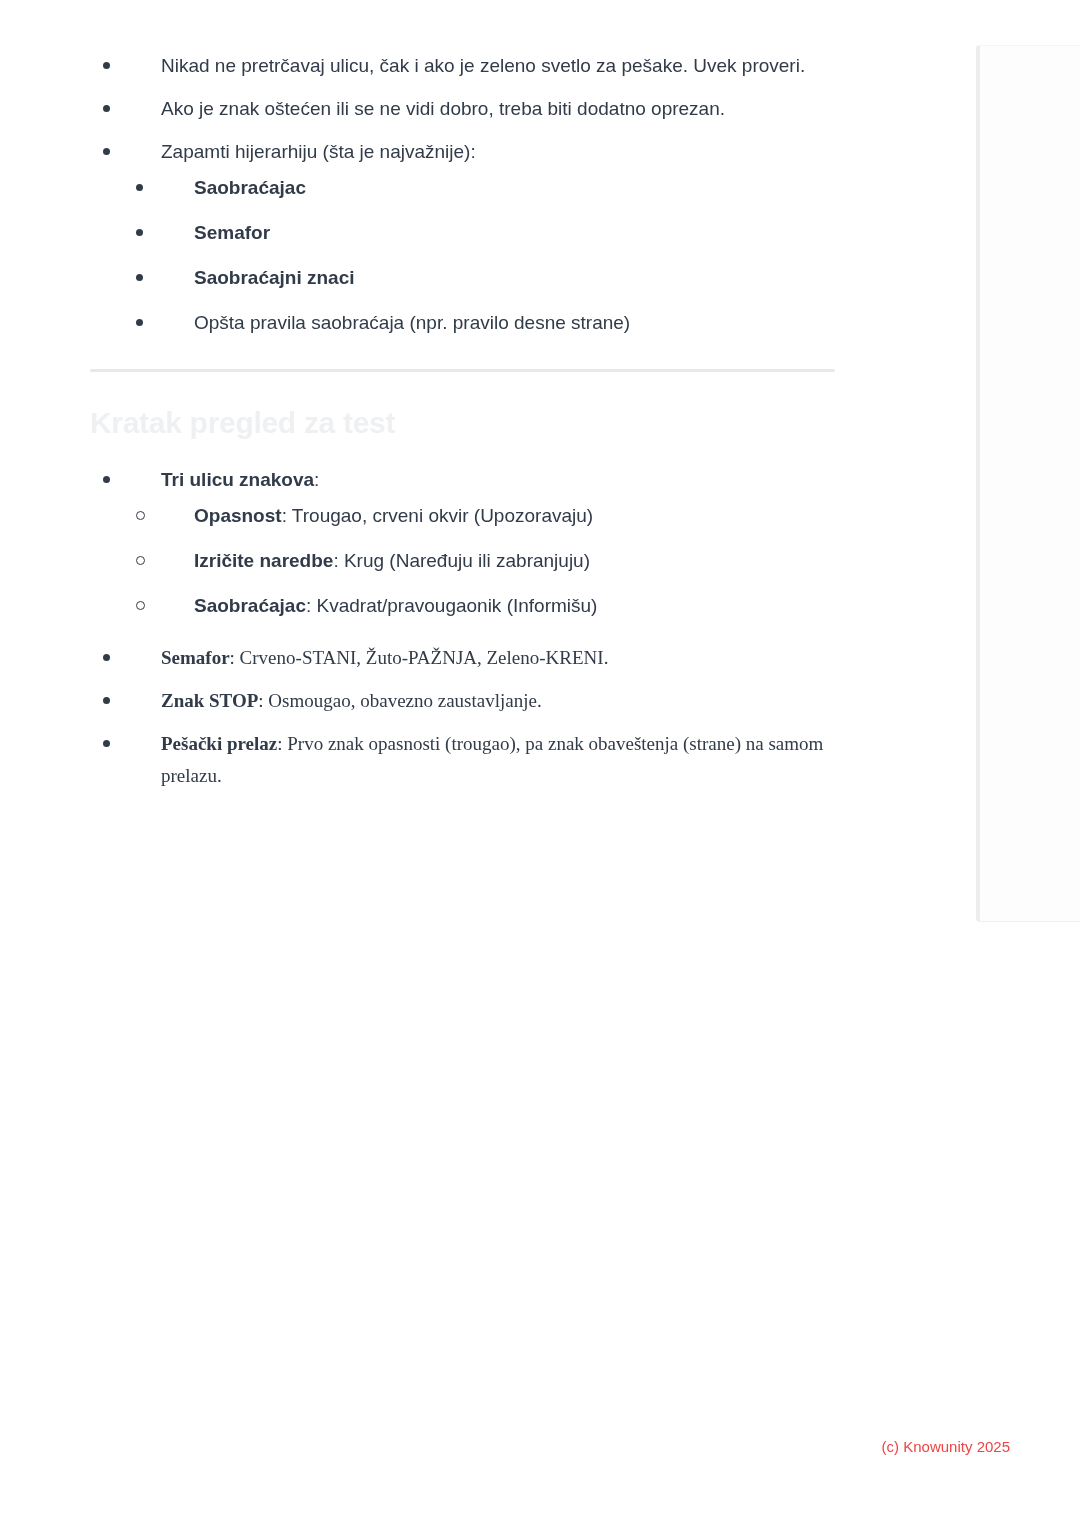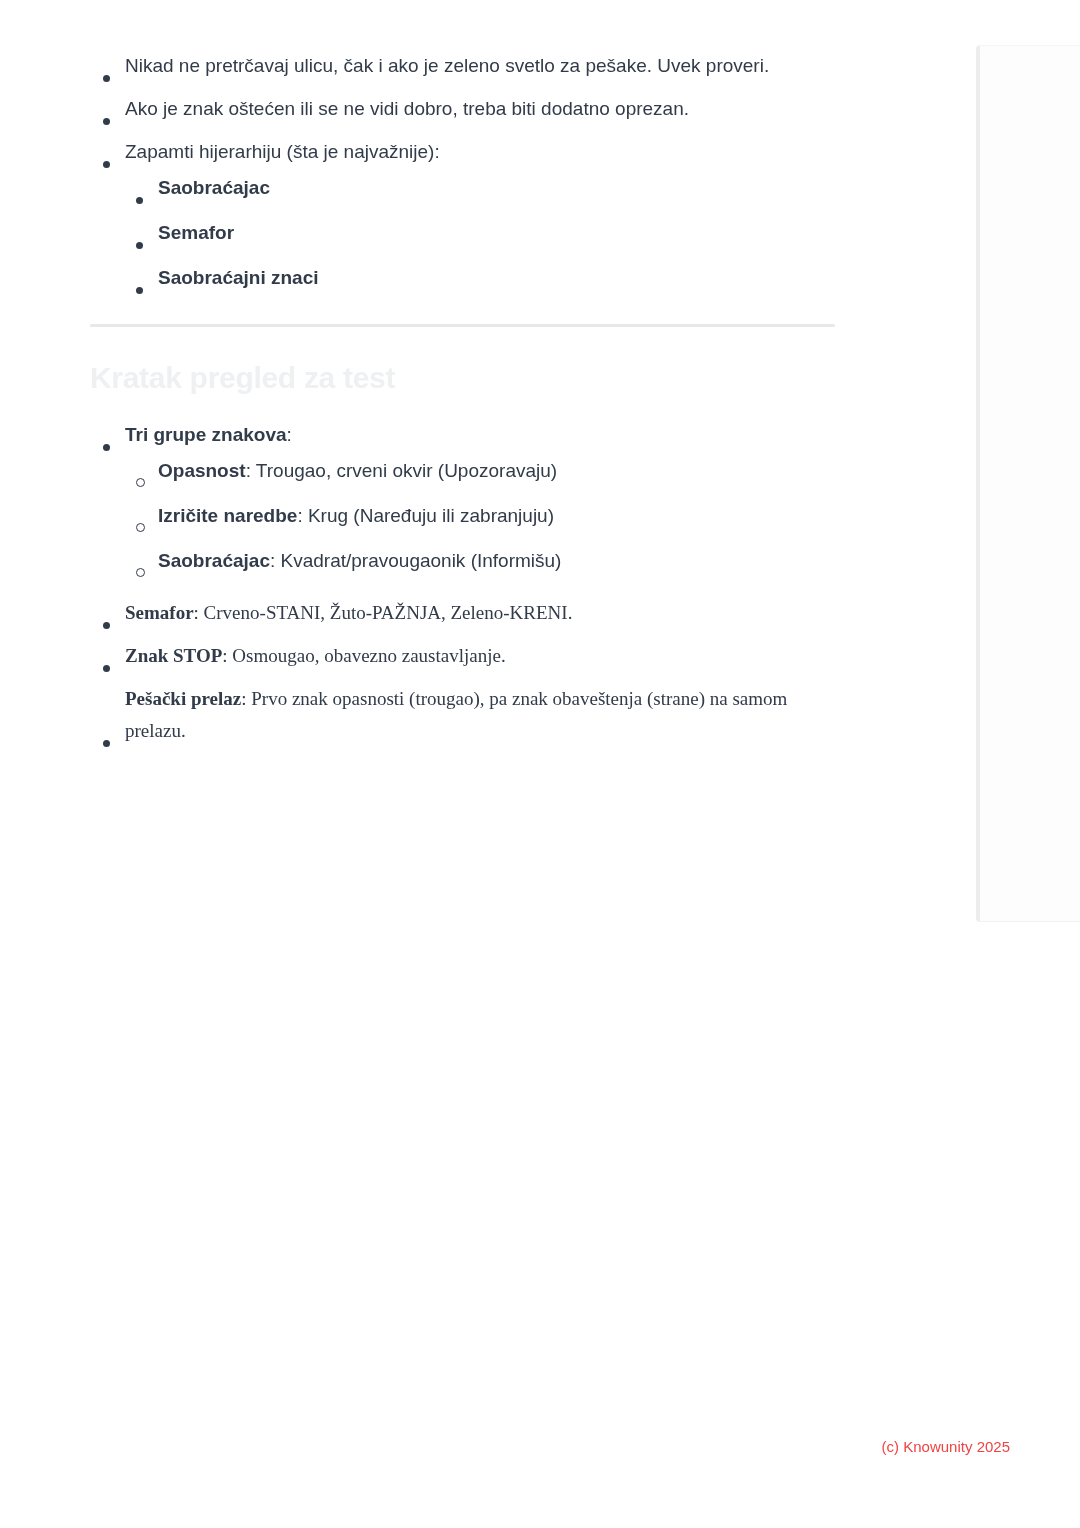--- a/index.html
+++ b/index.html
@@ -15,21 +15,21 @@
 
   .content {
     position:absolute;
     left:90px; top:50px;
     width:748px;
     color:#313b49;
     font-size:19px;
     line-height:32px;
   }
 
-  .row { display:flex; align-items:flex-end; margin-bottom:11px; }
+  .row { display:flex; align-items:flex-start; margin-bottom:11px;gap:36px; }
   .row.sub { margin-left:33px; margin-bottom:13px; }
   .row.tight { margin-bottom:4px; }
   .row:last-child { margin-bottom:0; }
 
   .dotcol { flex:none; width:35px; padding-left:13px; }
   .dot {
     display:block; width:7px; height:7px; border-radius:50%;
     background:#313b49; margin-top:12px;
   }
   .ring {
@@ -117,31 +117,37 @@
       <div class="txt"><span class="b">Semafor</span><span></span></div>
     </div>
 
     <div class="row sub">
       <span class="dotcol">
           <span class="dot"></span>
         </span>
       <div class="txt"><span class="b">Saobraćajni znaci</span><span></span></div>
     </div>
 
+    <div class="row sub">
+      <span class="dotcol">
+          <span class="dot"></span>
+        </span>
+      <div class="txt"><span class="b"></span><span>Opšta pravila saobraćaja (npr. pravilo desne strane)</span></div>
+    </div>
 
     <div class="divider"></div>
 
     <h2 class="section-heading">Kratak pregled za test</h2>
 
     <div class="list-block">
       <div class="row tight">
         <span class="dotcol">
             <span class="dot"></span>
           </span>
-        <div class="txt"><span class="b">Tri grupe znakova</span><span>:</span></div>
+        <div class="txt"><span class="b">Tri ulicu znakova</span><span>:</span></div>
       </div>
 
       <div class="row sub">
         <span class="dotcol">
             <span class="ring"></span>
           </span>
         <div class="txt"><span class="b">Opasnost</span><span>: Trougao, crveni okvir (Upozoravaju)</span></div>
       </div>
 
       <div class="row sub">

